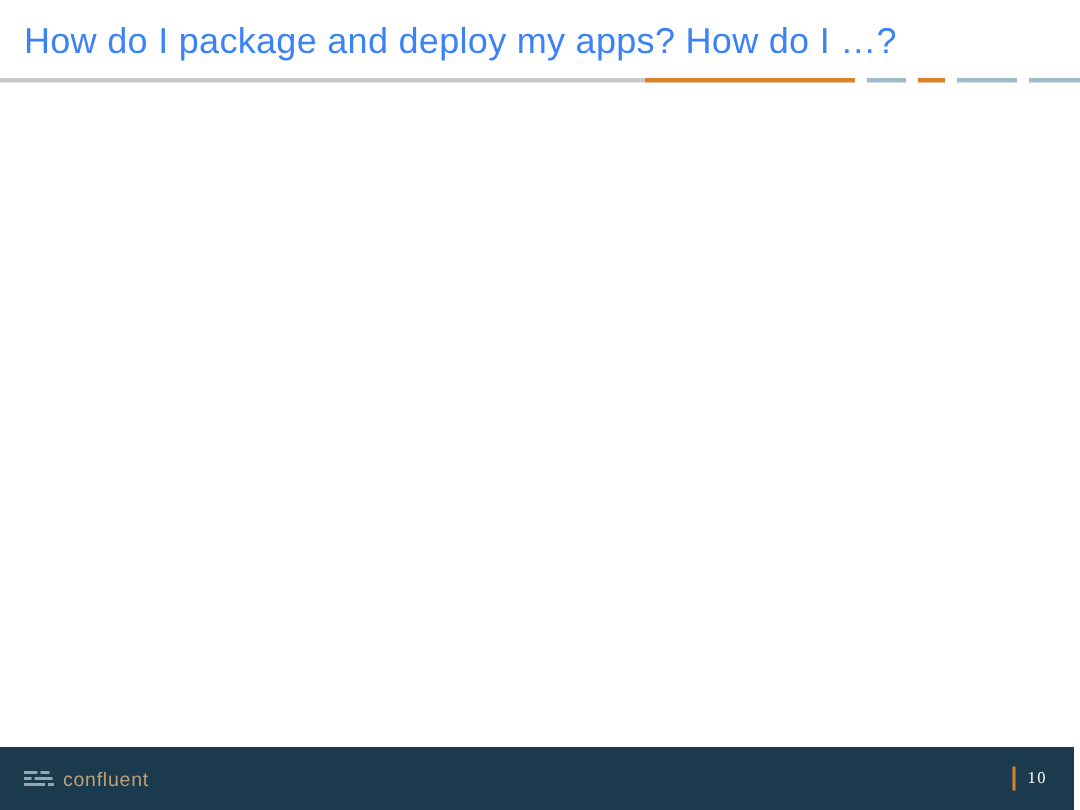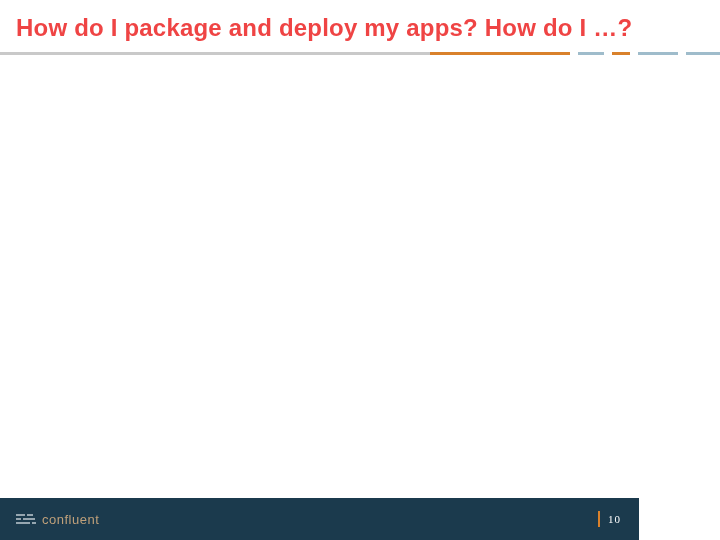--- a/index.html
+++ b/index.html
@@ -1,27 +1,27 @@
 <!DOCTYPE html>
 <html><head>
 <meta charset="utf-8">
 <style>
   * { margin: 0; padding: 0; box-sizing: border-box; }
   html, body { width: 720px; height: 540px; font-family: Arial, Helvetica, sans-serif; background: #ffffff; overflow: hidden; }
   .slide { position: relative; width: 720px; height: 540px; background: #fff; }
-  .title-row { position: absolute; top: 14px; left: 16px; right: 20px; font-size: 24px; color: #ef4444; font-weight: 700; letter-spacing: 0.2px; }
+  .title-row { position: absolute; top: 14px; left: 16px; right: 20px; font-size: 24px; color: #3b82f6; font-weight: 400; letter-spacing: 0.2px; }
   .divider { position: absolute; top: 52px; left: 0; width: 720px; height: 3px; display: flex; }
   .divider .seg1 { width: 430px; height: 3px; background: #c9c9c9; }
   .divider .seg2 { width: 140px; height: 3px; background: #d9812b; }
   .divider .gap { width: 8px; height: 3px; background: transparent; }
   .divider .seg3 { width: 26px; height: 3px; background: #9fbccb; }
   .divider .seg4 { width: 18px; height: 3px; background: #d9812b; }
   .divider .seg5 { width: 40px; height: 3px; background: #9fbccb; }
   .divider .seg6 { flex: 1; height: 3px; background: #9fbccb; }
-  .footer { position: absolute; left: 0; bottom: 0; width: 639px; height: 42px; background: #1b3a4d; display: flex; align-items: center; }
+  .footer { position: absolute; left: 0; bottom: 0; width: 716px; height: 42px; background: #1b3a4d; display: flex; align-items: center; }
   .logo { display: flex; align-items: center; margin-left: 16px; gap: 6px; }
   .logo-mark { display: flex; flex-direction: column; gap: 2px; }
   .logo-mark .row { display: flex; gap: 2px; }
   .logo-mark .bar { height: 2px; background: #96a6b0; }
   .logo-mark .r1a { width: 9px; }
   .logo-mark .r1b { width: 6px; }
   .logo-mark .r2a { width: 5px; }
   .logo-mark .r2b { width: 12px; }
   .logo-mark .r3a { width: 14px; }
   .logo-mark .r3b { width: 4px; }

